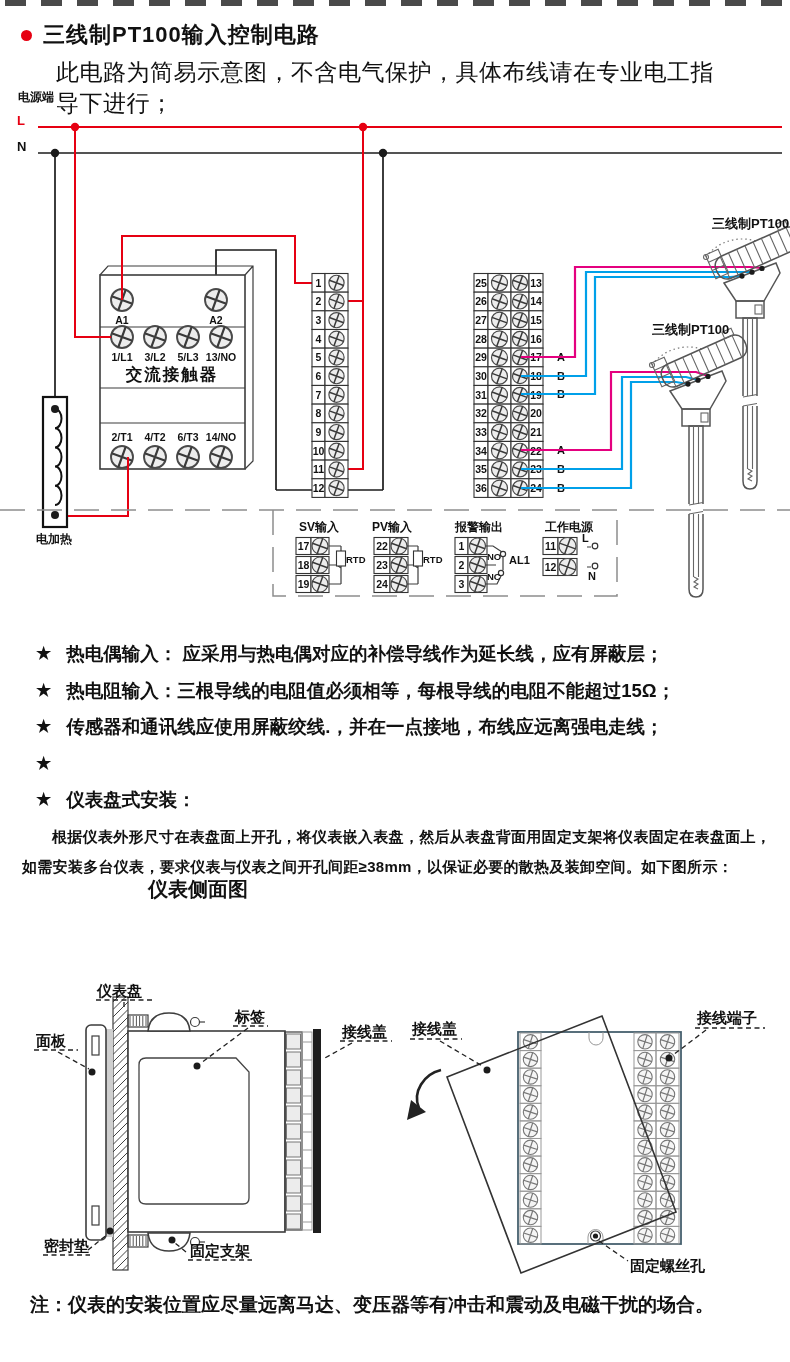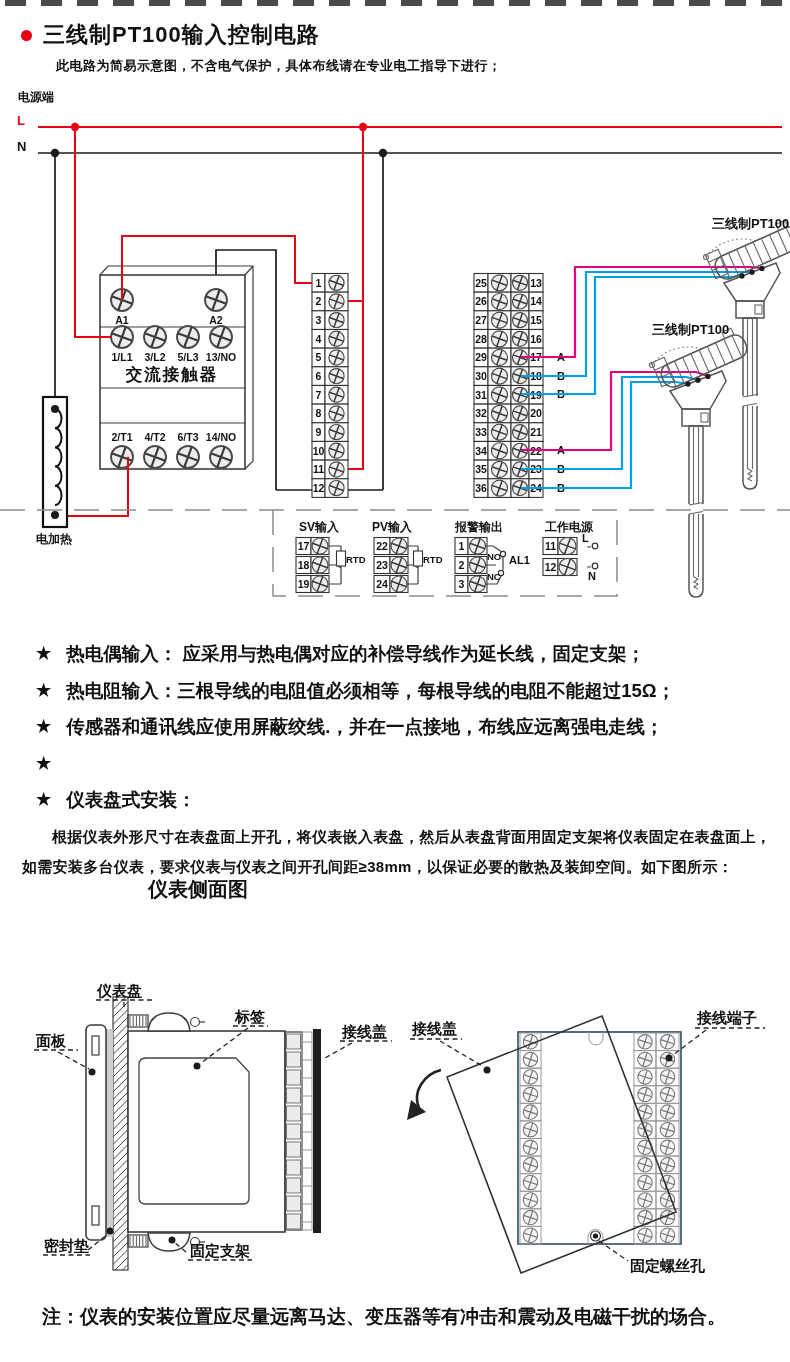--- a/index.html
+++ b/index.html
@@ -4,31 +4,31 @@
 <style>
   html,body{margin:0;padding:0}
   body{width:790px;height:1362px;position:relative;background:#fff;
        font-family:"Liberation Sans",sans-serif;color:#111;overflow:hidden}
   .top-strip{position:absolute;top:0;left:5px;width:780px;height:6px;
        background:repeating-linear-gradient(90deg,#4a4a4a 0 21px,rgba(0,0,0,0) 21px 36px)}
   .header{position:absolute;top:20px;left:0;width:722px}
   .title-row{display:flex;align-items:center;gap:11px;margin-left:21px}
   .bullet{width:11px;height:11px;border-radius:50%;background:var(--red,#e60012);flex:0 0 auto}
   h1{font-size:22px;margin:0;font-weight:bold;letter-spacing:1px}
-  .subtitle{margin:7px 0 0 56px;font-size:13px;font-weight:bold;letter-spacing:.5px}
+  .subtitle{margin:7px 0 0 56px;font-size:23px;font-weight:normal;letter-spacing:.5px}
   svg.diagram{position:absolute;left:0;top:0}
   .bullets{position:absolute;top:642px;left:36px;width:744px;margin:0;padding:0;
        font-size:18.5px;font-weight:bold}
   .bullets li{list-style:none;display:flex;gap:15px;margin:0 0 13.5px 0;line-height:23px}
   .star{font-size:17px;flex:0 0 auto}
   .para{position:absolute;top:822px;left:22px;width:750px;margin:0;font-size:15px;
        font-weight:bold;line-height:29.5px;text-indent:2em;letter-spacing:.3px}
   .side-heading{position:absolute;top:876px;left:148px;margin:0;
        font-family:"DejaVu Serif",serif;font-size:20px;font-weight:bold}
-  .footer-note{position:absolute;top:1292px;left:30px;margin:12px;font-size:19px;font-weight:bold}
+  .footer-note{position:absolute;top:1292px;left:30px;margin:0;font-size:19px;font-weight:bold}
   
   text{fill:#111}
   .t10{font:bold 10.5px "Liberation Sans",sans-serif}
   .t95{font:bold 9.5px "Liberation Sans",sans-serif}
   .t11{font:bold 11px "Liberation Sans",sans-serif}
   .t12{font:bold 12px "Liberation Sans",sans-serif}
   .t13{font:bold 13px "Liberation Sans",sans-serif}
   .t15{font:bold 15px "Liberation Sans",sans-serif}
   .t16{font:bold 16.5px "Liberation Sans",sans-serif;letter-spacing:2px}
   .red-t{fill:var(--red,#e60012)}
@@ -895,21 +895,21 @@
     <path class="pdash" d="M695,1028 H765 M706,1030 L673,1055"></path>
     <circle cx="669" cy="1058" r="3.5" class="dotj"></circle>
     <text x="630" y="1271" class="t15">固定螺丝孔</text>
     <path class="pdash" d="M599,1241 L628,1261"></path>
   </g>
 </svg>
 
 <ul class="bullets">
   <li>
       <span class="star">★</span>
-      <span>热电偶输入： 应采用与热电偶对应的补偿导线作为延长线，固定支架；</span>
+      <span>热电偶输入： 应采用与热电偶对应的补偿导线作为延长线，应有屏蔽层；</span>
     </li>
   <li>
       <span class="star">★</span>
       <span>热电阻输入：三根导线的电阻值必须相等，每根导线的电阻不能超过15Ω；</span>
     </li>
   <li>
       <span class="star">★</span>
       <span>传感器和通讯线应使用屏蔽绞线.，并在一点接地，布线应远离强电走线；</span>
     </li>
   <li>

